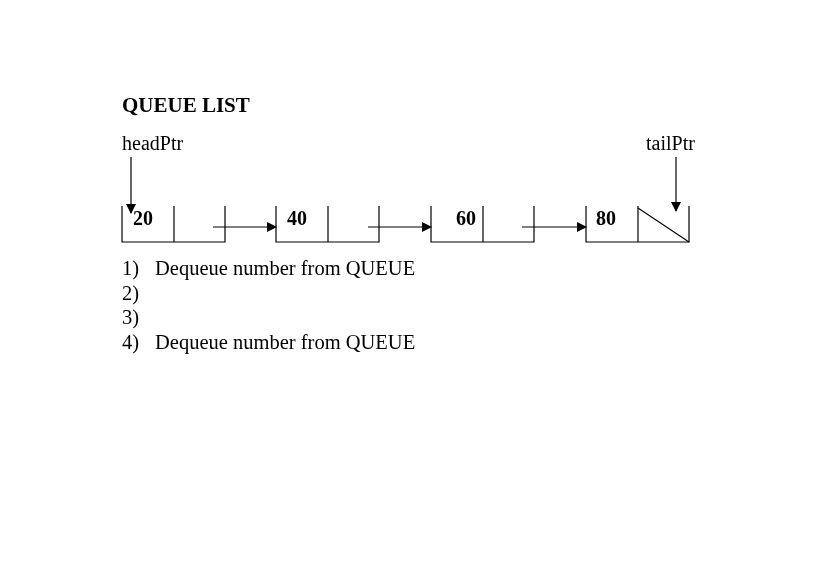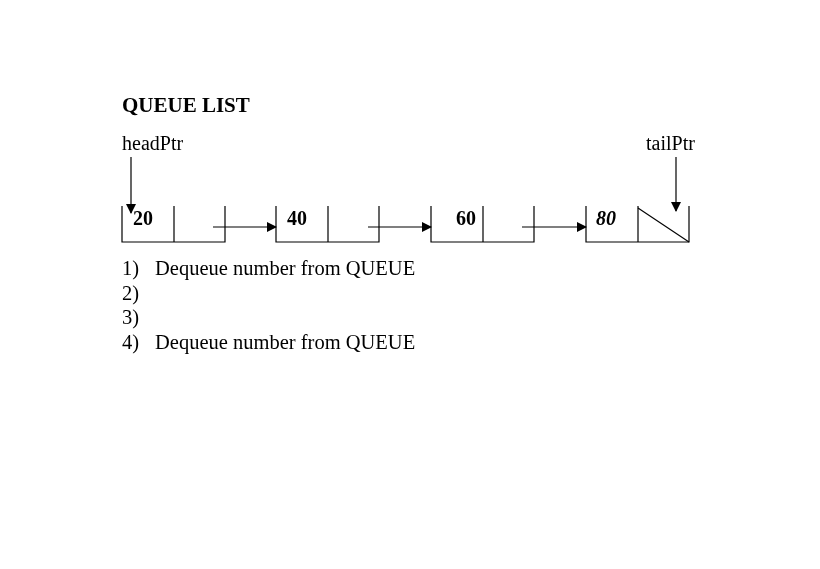--- a/index.html
+++ b/index.html
@@ -55,21 +55,21 @@
 
     <line x1="213" y1="227" x2="276" y2="227" marker-end="url(#ah)"></line>
     <line x1="368" y1="227" x2="431" y2="227" marker-end="url(#ah)"></line>
     <line x1="522" y1="227" x2="586" y2="227" marker-end="url(#ah)"></line>
   </g>
 </svg>
 
 <div class="node-val" style="left:133px;">20</div>
 <div class="node-val" style="left:287px;">40</div>
 <div class="node-val" style="left:420px;margin-left:36px;">60</div>
-<div class="node-val" style="left:596px;font-style:italic;">80</div>
+<div class="node-val" style="left:596px;">80</div>
 
 <ul class="steps">
   <li>
     <span class="num">1)</span>
     <span><span>Dequeue number from QUEUE</span><b></b><span></span></span>
   </li>
   <li>
     <span class="num">2)</span>
   </li>
   <li>

